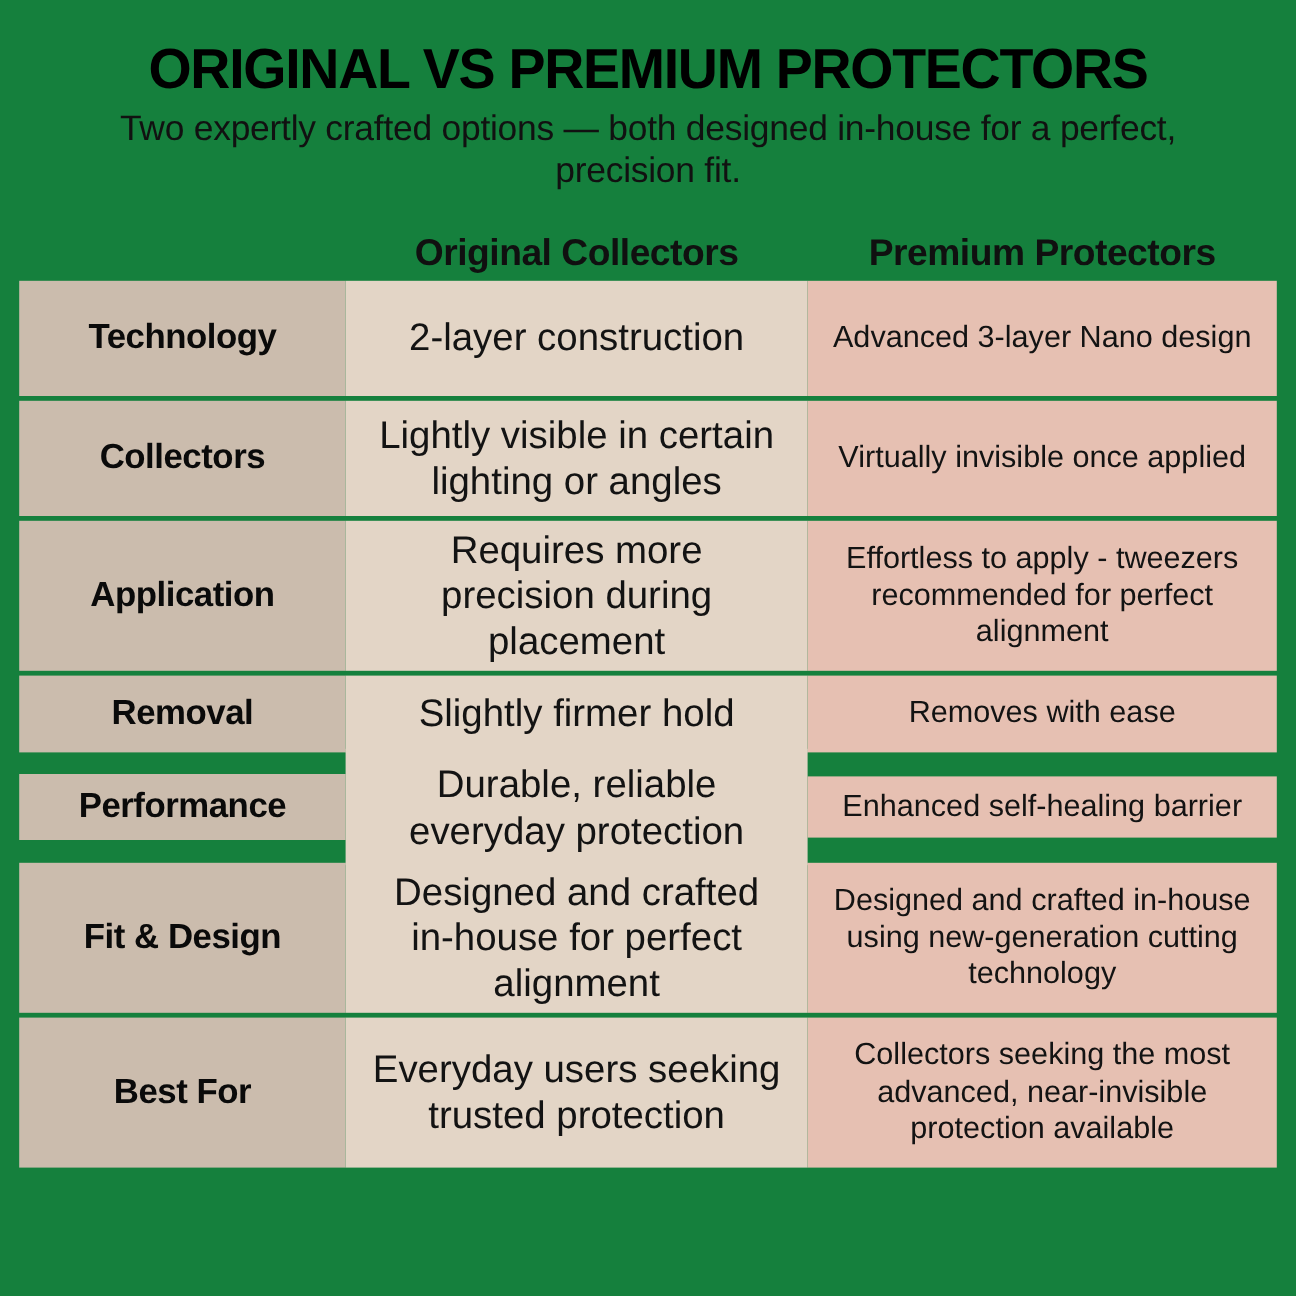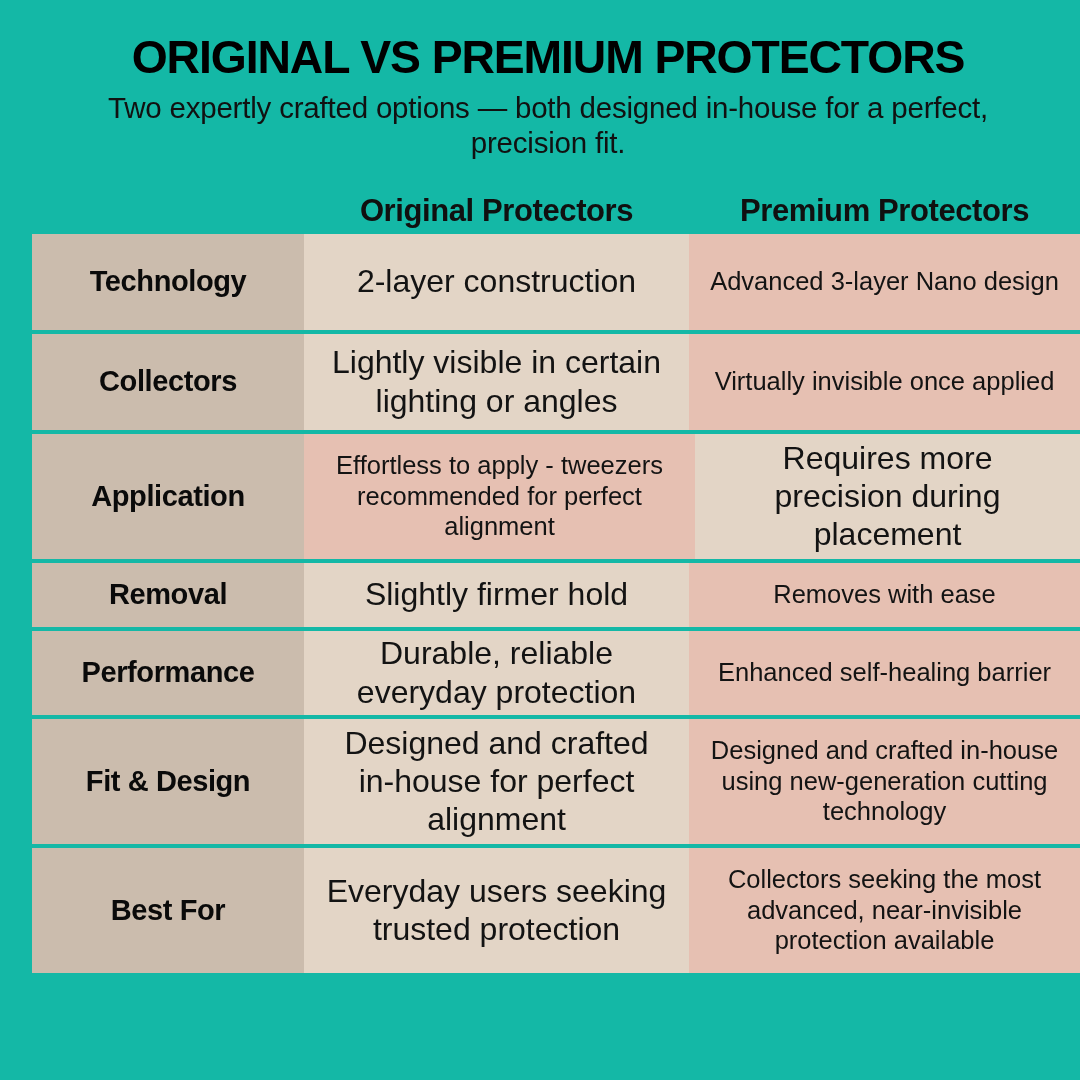--- a/index.html
+++ b/index.html
@@ -13,24 +13,23 @@
     font-family: "Liberation Sans", sans-serif;
     color: #0d0d0d;
     overflow: hidden;
   }
 
   .poster {
     position: relative;
     width: 1080px;
     height: 1080px;
     box-sizing: border-box;
-    background: #14b8a6;
+    background: #15803d;
     display: flex;
     flex-direction: column;
-    padding-left: 16px;
   }
 
   
   .header {
     padding: 33px 28px 0 28px;
     text-align: center;
   }
   .title {
     font-size: 47px;
     line-height: 1.0;
@@ -117,61 +116,61 @@
     font-weight: normal;
     color: #131313;
     padding: 10px 16px;
   }
 
   
   .row-0 { height: 96px; }
   .row-1 { height: 96px; }
   .row-2 { height: 125px; }
   .row-3 { height: 64px; }
-  .row-4 { height: 84px; }
+  .row-4 { height: 84px; align-items: center; }
   .row-5 { height: 96px; }
   .row-6 { height: 125px; }
   .row-7 { height: 125px; }
 
   .footer-gap { flex: 1 1 auto; }
 </style>
 </head>
 <body>
 
 <div class="poster">
 
   <div class="header">
     <h1 class="title">ORIGINAL VS PREMIUM PROTECTORS</h1>
     <p class="subtitle">Two expertly crafted options — both designed in-house for a perfect, precision fit.</p>
   </div>
 
   <div class="col-headers">
     <div class="ch-spacer"></div>
-    <div class="ch-cell ch-original">Original Protectors</div>
+    <div class="ch-cell ch-original">Original Collectors</div>
     <div class="ch-cell ch-premium">Premium Protectors</div>
   </div>
 
   <div class="table">
 
     <div class="row row-0">
       <div class="cell cell-label">Technology</div>
       <div class="cell cell-original">2-layer construction</div>
       <div class="cell cell-premium">Advanced 3-layer Nano design</div>
     </div>
 
     <div class="row row-1">
       <div class="cell cell-label">Collectors</div>
       <div class="cell cell-original">Lightly visible in certain lighting or angles</div>
       <div class="cell cell-premium">Virtually invisible once applied</div>
     </div>
 
     <div class="row row-2">
       <div class="cell cell-label">Application</div>
+      <div class="cell cell-original">Requires more precision during placement</div>
       <div class="cell cell-premium">Effortless to apply - tweezers recommended for perfect alignment</div>
-      <div class="cell cell-original">Requires more precision during placement</div>
     </div>
 
     <div class="row row-3">
       <div class="cell cell-label">Removal</div>
       <div class="cell cell-original">Slightly firmer hold</div>
       <div class="cell cell-premium">Removes with ease</div>
     </div>
 
     <div class="row row-4">
       <div class="cell cell-label">Performance</div>

